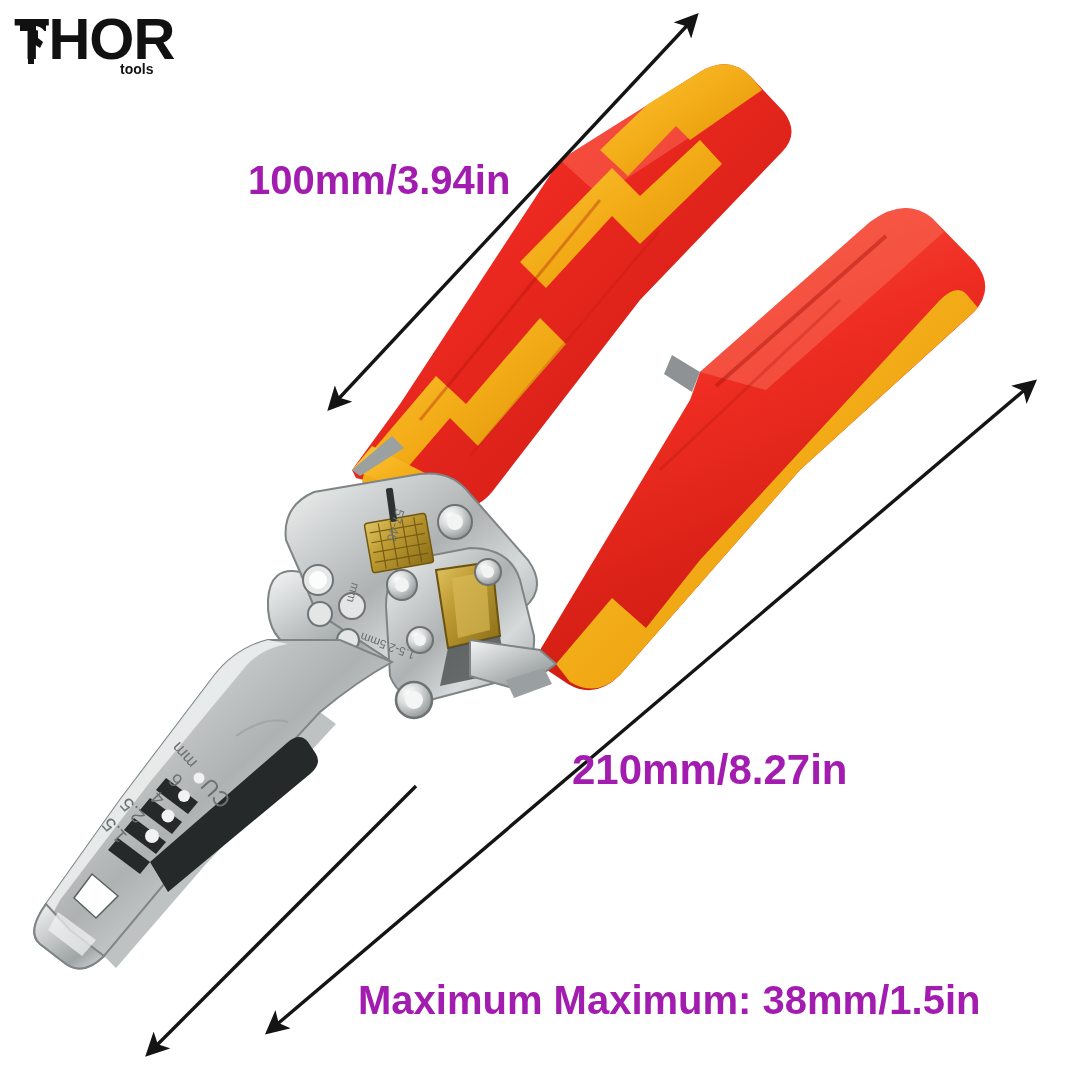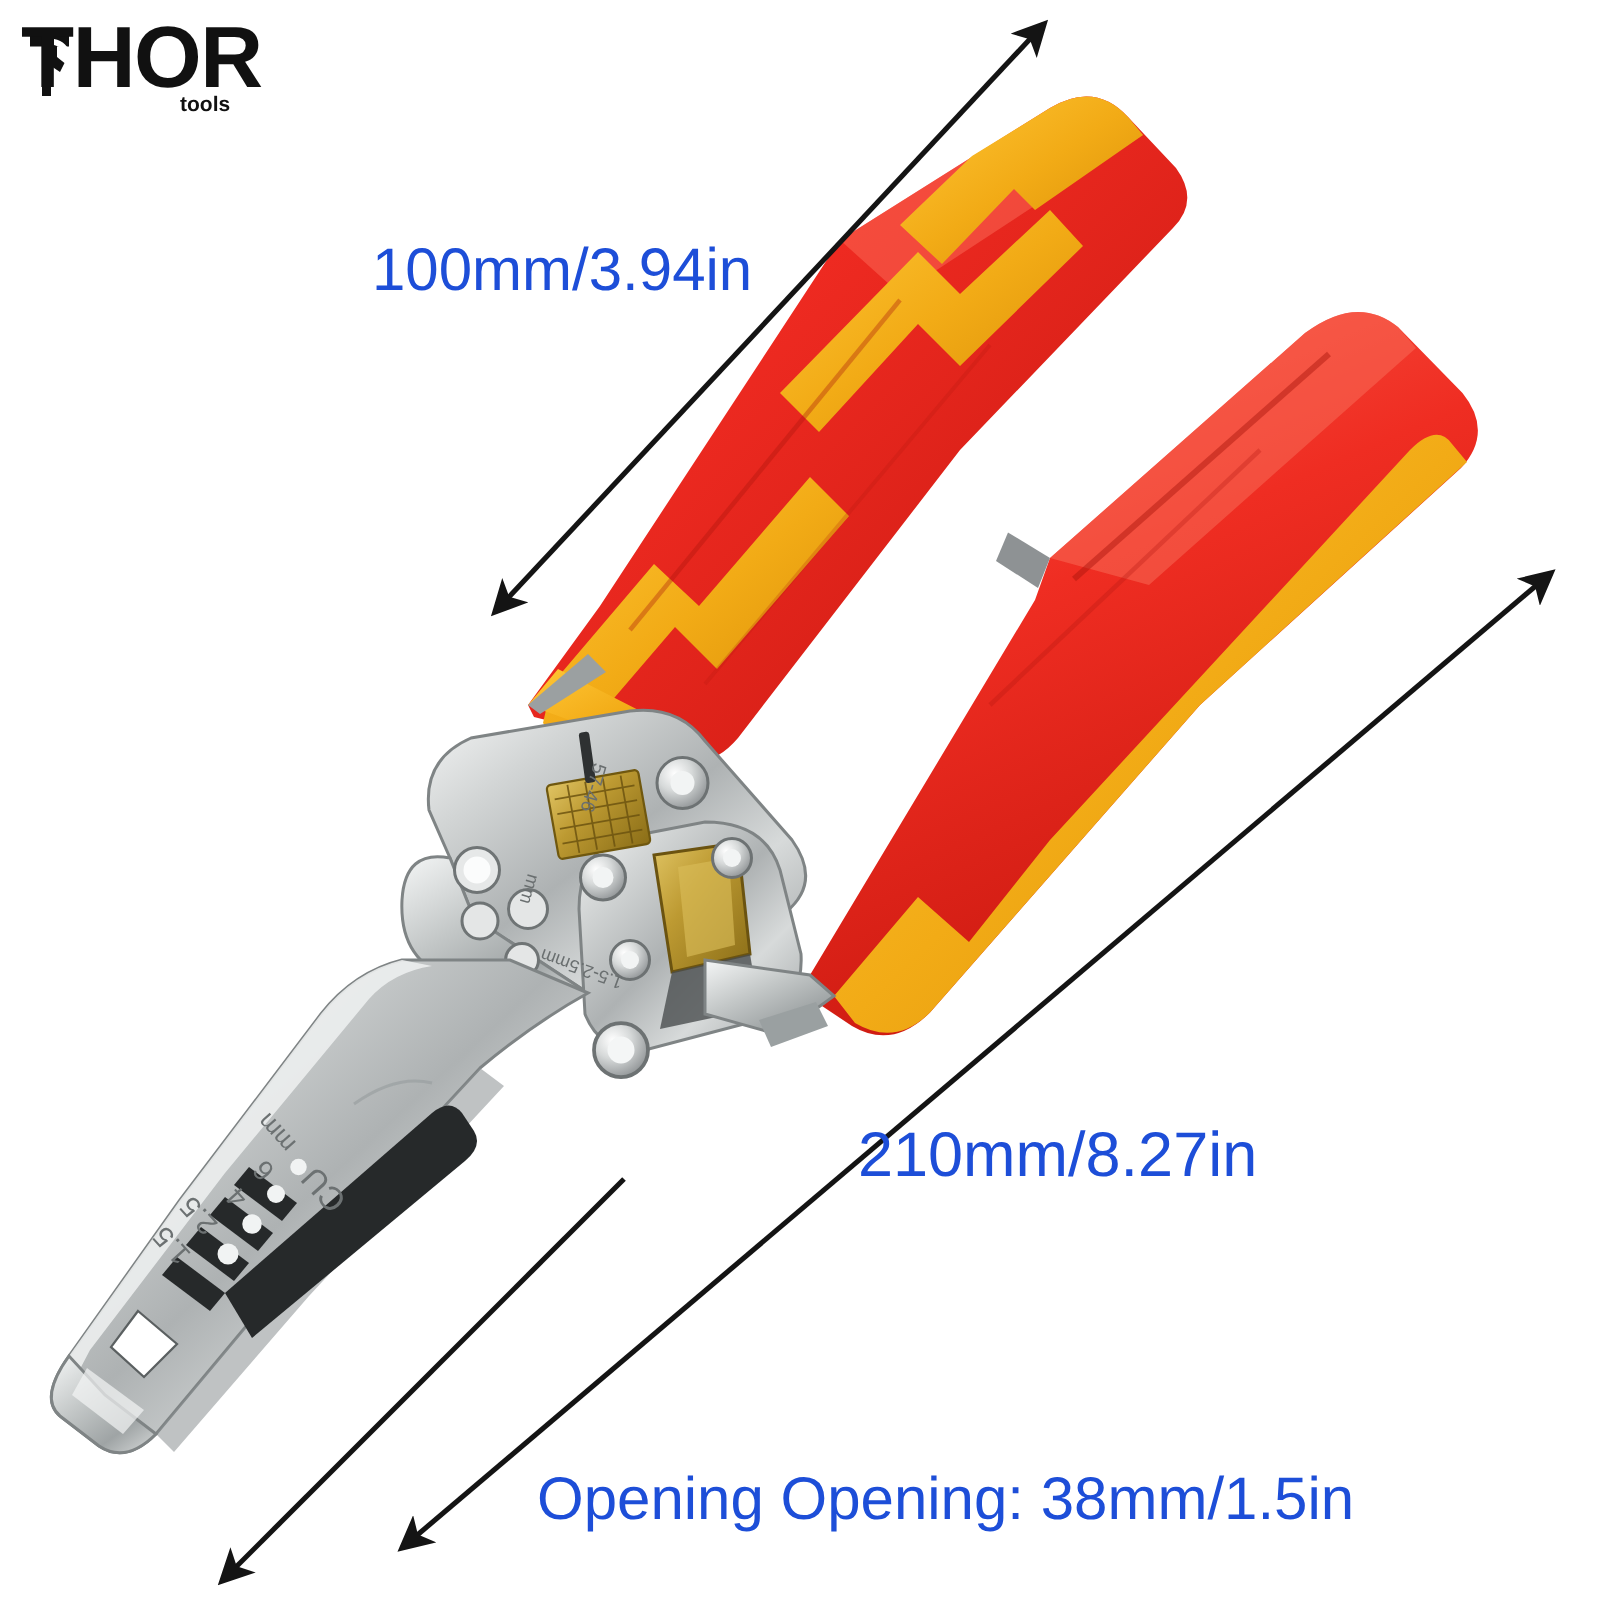--- a/index.html
+++ b/index.html
@@ -53,22 +53,22 @@
     position: absolute;
     left: 8px;
     top: 8px;
     width: 40px;
     height: 48px;
   }
 
   
   .dim-label {
     position: absolute;
-    color: #1d4ed8;
-    font-weight: 400;
+    color: #a21caf;
+    font-weight: 700;
     white-space: nowrap;
     font-family: "Liberation Sans", sans-serif;
   }
   #label-100 { left: 248px; top: 158px; font-size: 40px; }
   #label-210 { left: 572px; top: 746px; font-size: 42px; }
   #label-max { left: 358px; top: 1000px; font-size: 40px; transform: translateY(-50%); }
 
   
   .layer {
     position: absolute;
@@ -373,21 +373,21 @@
     <line x1="268" y1="1032" x2="1034" y2="382" stroke="#141414" stroke-width="3.4" marker-start="url(#ah)" marker-end="url(#ah)"></line>
 
     <line x1="416" y1="786" x2="148" y2="1054" stroke="#141414" stroke-width="3.4" marker-end="url(#ah)"></line>
   </svg>
 
   <div class="layer" id="text-layer">
     <div class="dim-label" id="label-100">100mm/3.94in</div>
 
     <div class="dim-label" id="label-210">210mm/8.27in</div>
 
-    <div class="dim-label" id="label-max">Opening Opening: 38mm/1.5in</div>
+    <div class="dim-label" id="label-max">Maximum Maximum: 38mm/1.5in</div>
   </div>
 
   <div id="logo">
     <svg class="hammer" viewBox="0 0 40 48">
       <path d="M4 6 L30 6 L30 13 L22 13 L22 20
                L27 24 L24 30 L18 26 L18 46 L12 46 L12 13 L4 13 Z" fill="#111111"></path>
       <path d="M20 8 C26 9 30 13 31 19 C27 16 24 13 20 12 Z" fill="#ffffff"></path>
     </svg>
     <div class="logo-word">THOR</div>
     <div class="logo-sub">tools</div>

